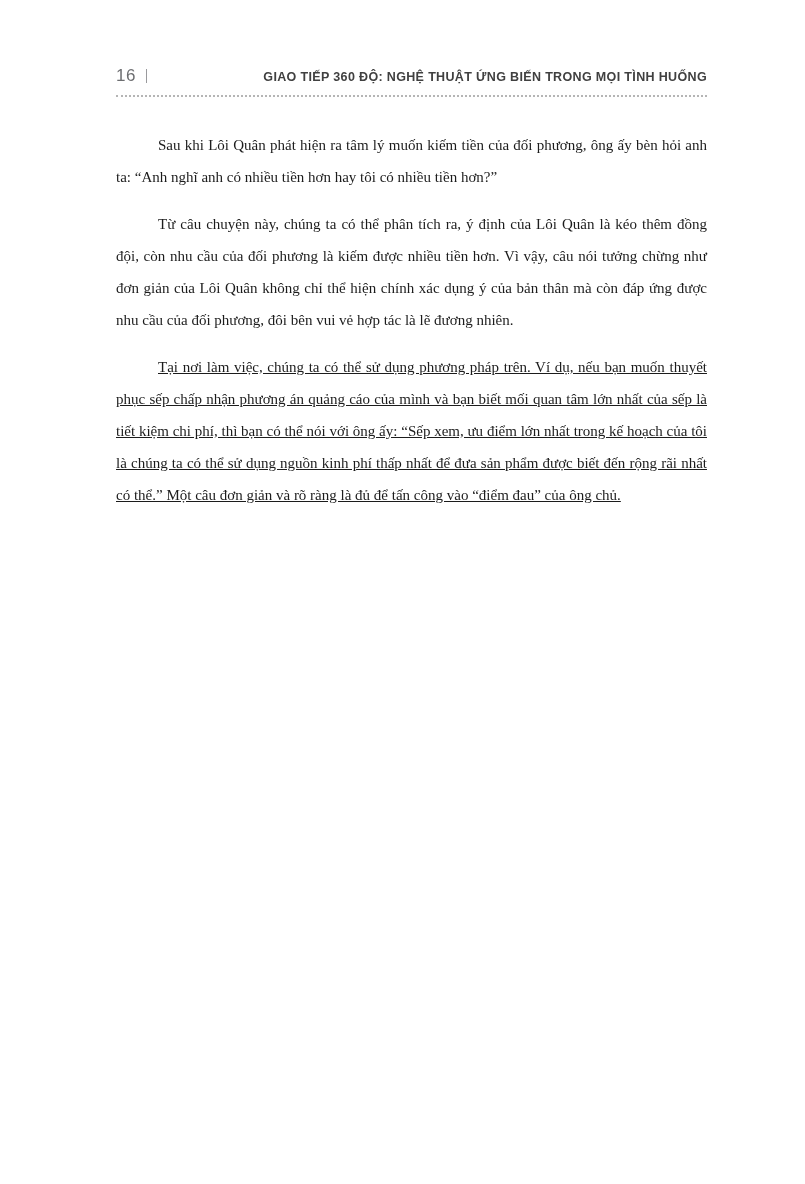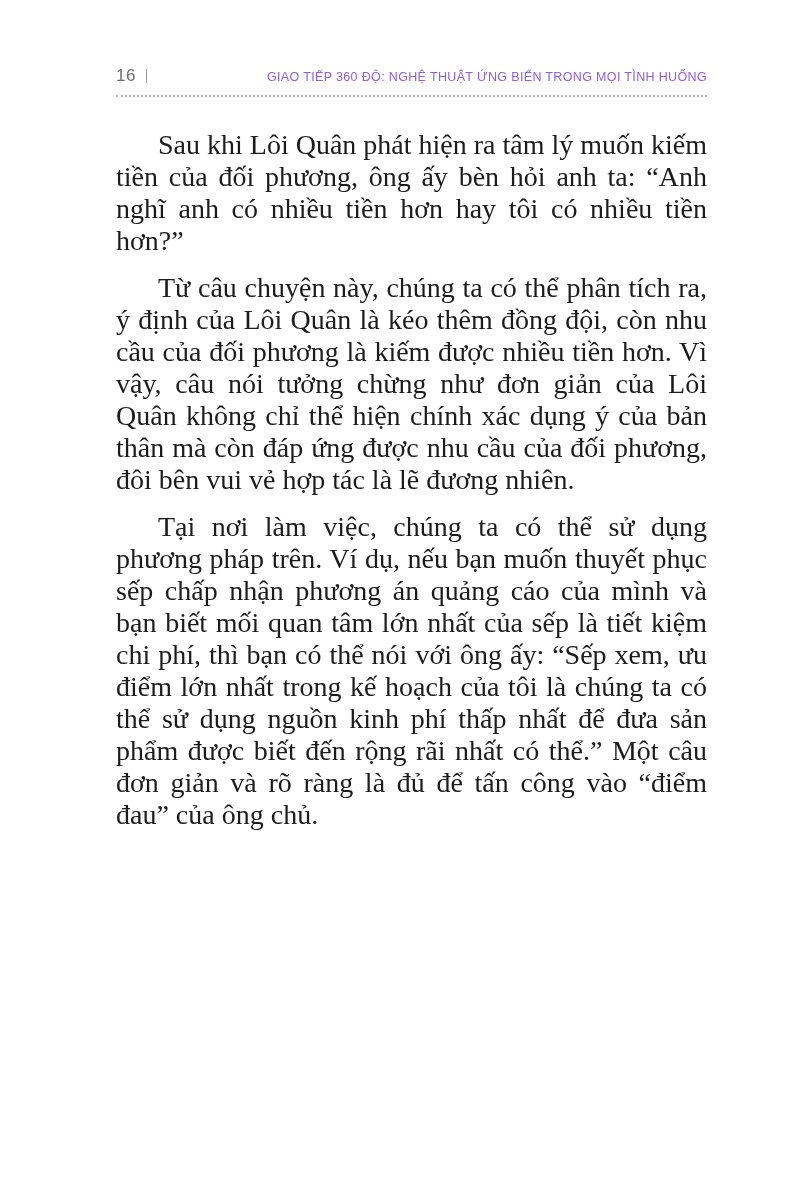--- a/index.html
+++ b/index.html
@@ -44,39 +44,40 @@
   }
   .page-number-divider {
     display: inline-block;
     width: 0;
     height: 14px;
     border-left: 1.5px solid #9a9a9d;
     transform: translateY(2px);
   }
   .header-title {
     font-size: 12.5px;
-    font-weight: 400;
+    font-weight: 700;
     letter-spacing: 0.35px;
     text-align: right;
-    color: #8b5cf6;
+    color: #404040;
   }
   
   .body-text {
     margin-top: 32px;
-    font-size: 28px;
+    font-size: 15px;
     line-height: 32px;
     text-align: justify;
     color: #1c1c1c;
   }
   .body-text p {
     margin: 0 0 15px 0;
     text-indent: 42px;
   }
   .body-text p:last-child {
     margin-bottom: 13px;
+    text-decoration: underline;
   }
 </style>
 </head>
 <body>
 
 <div class="page">
 
   <div class="running-header">
     <span class="page-number-wrap">
       <span class="page-number">16</span>

